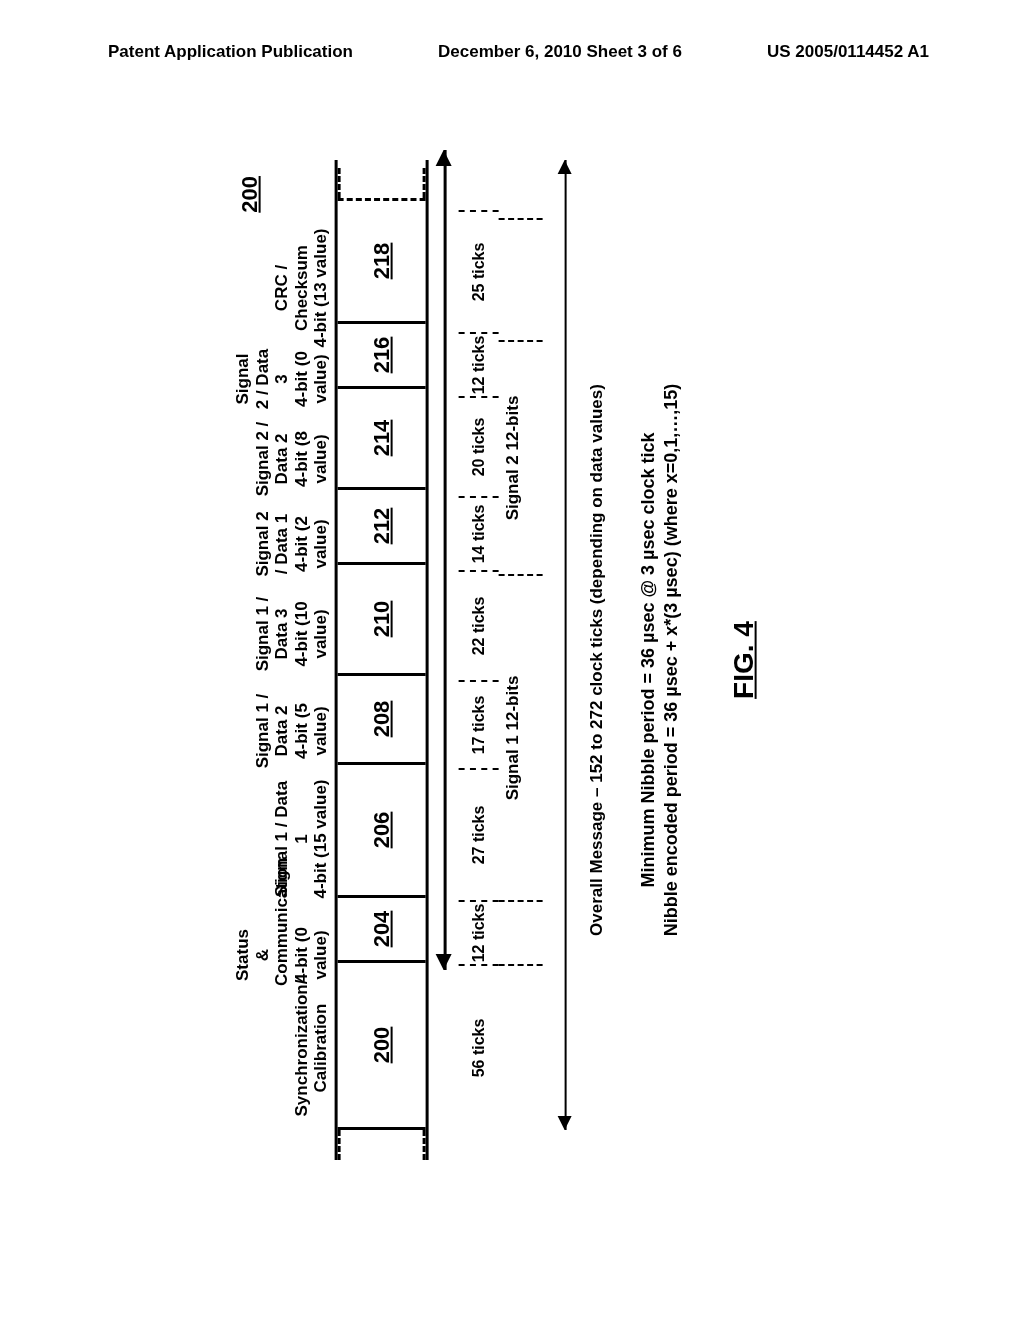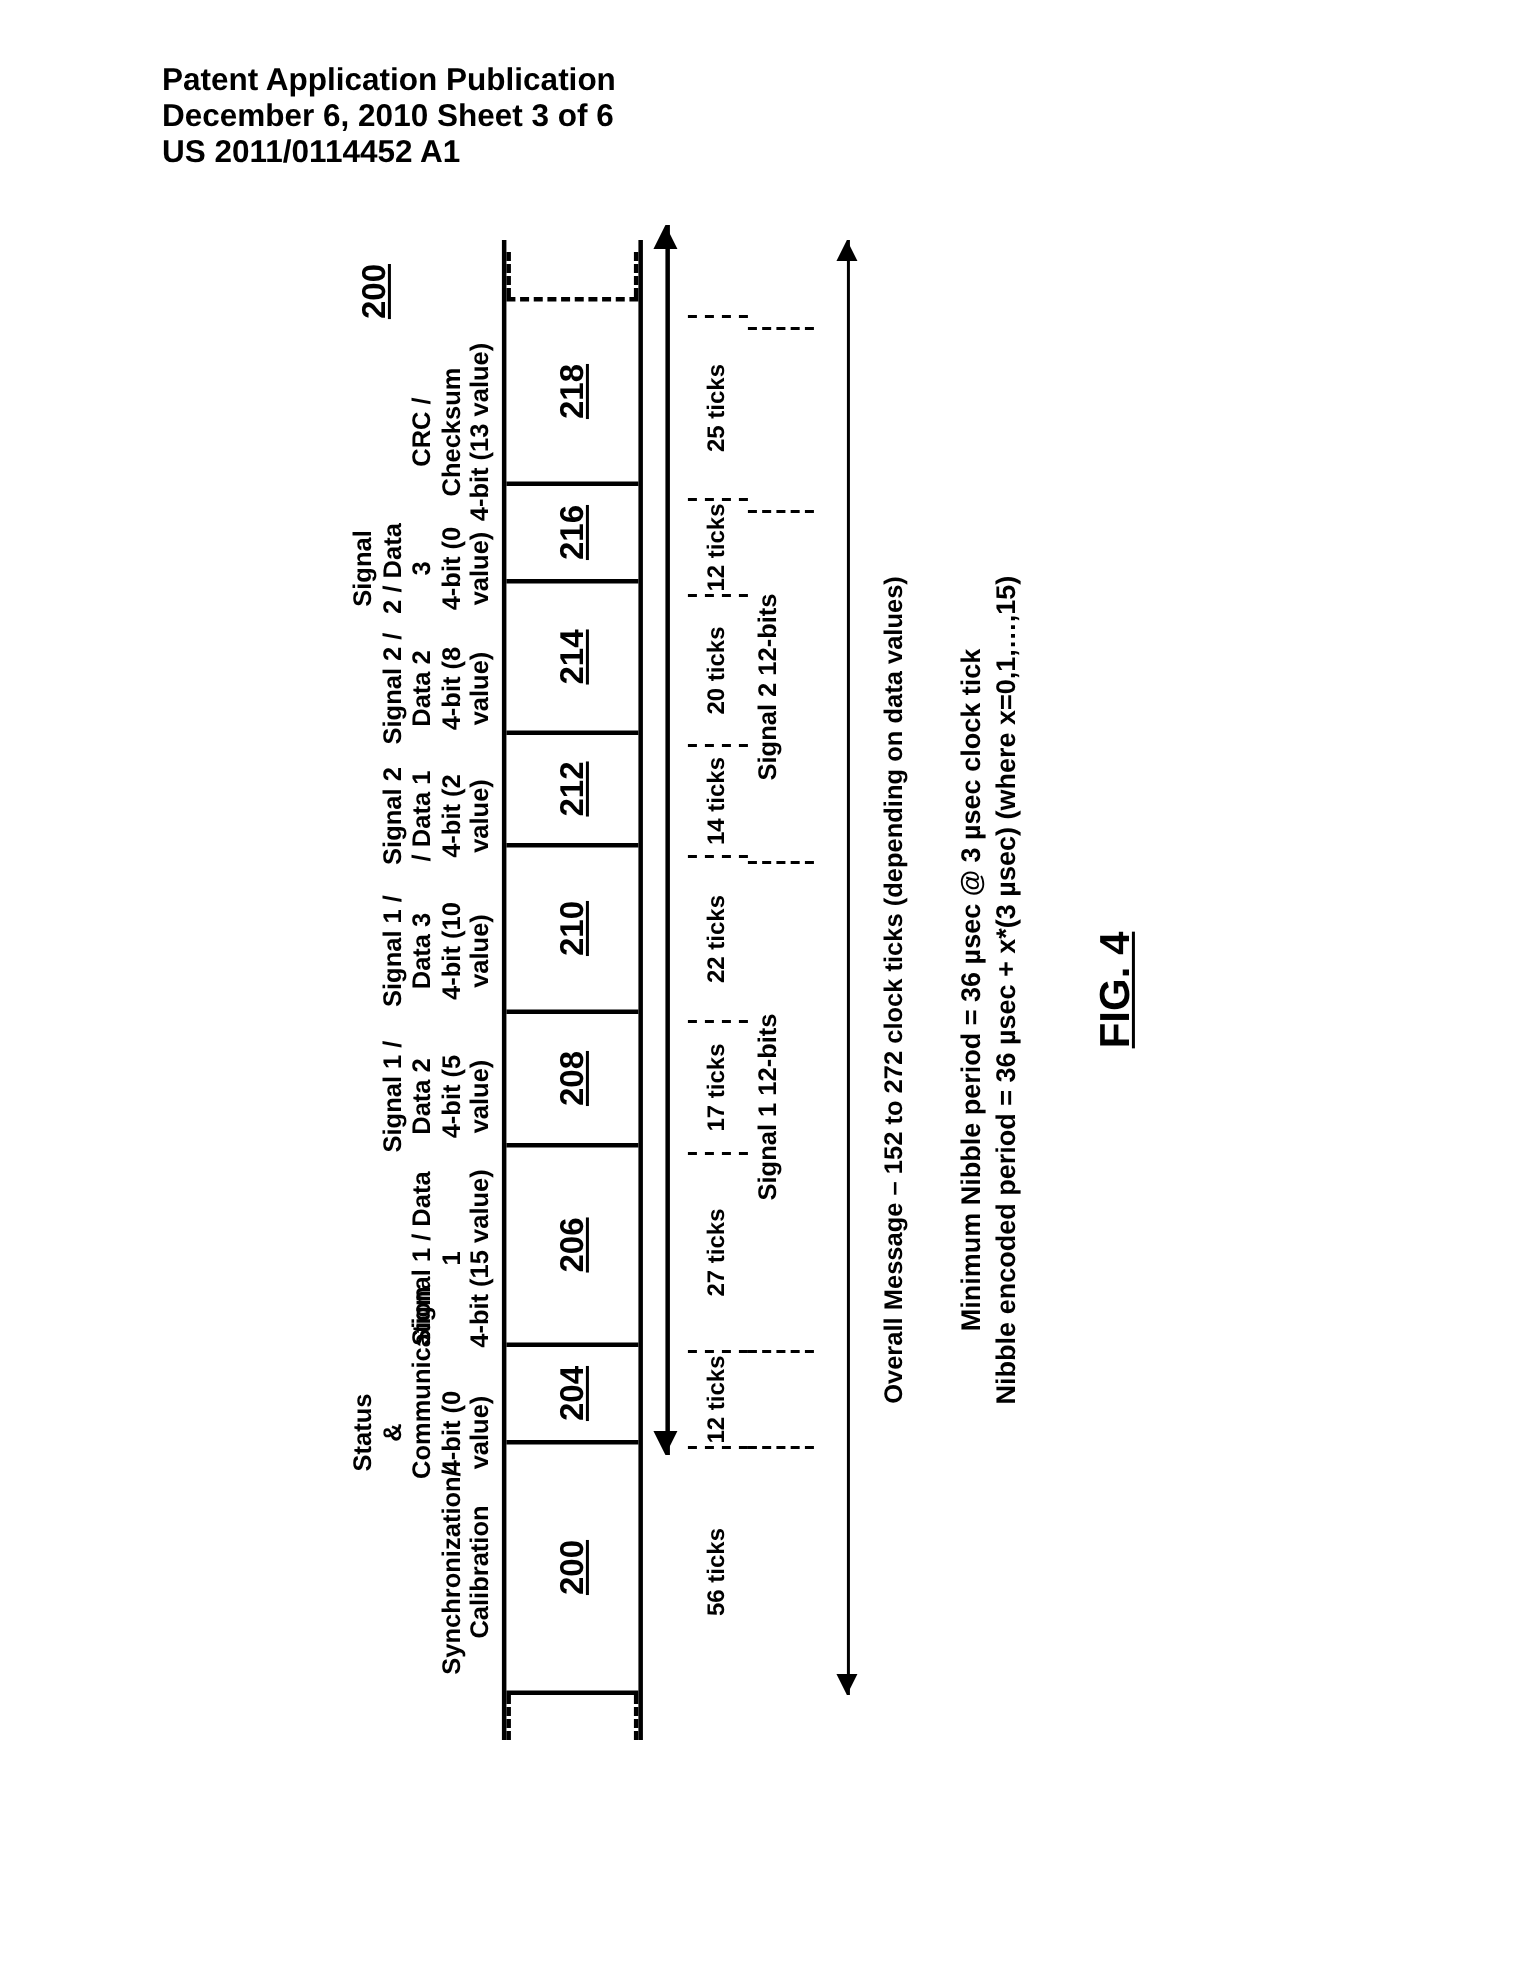--- a/index.html
+++ b/index.html
@@ -11,23 +11,22 @@
     height: 1320px;
     position: relative;
   }
   .page-header {
     position: absolute;
     top: 42px;
     left: 0; right: 0;
     display: flex;
     justify-content: space-between;
     padding: 0 95px 0 108px;
-    font-size: 21px;
-    font-weight: bold;
-    flex-direction: column;
+    font-size: 17px;
+    font-weight: bold;
   }
   .diagram {
     position: absolute;
     left: 512px;
     top: 660px;
     transform: translate(-50%, -50%) rotate(-90deg);
     transform-origin: center center;
     width: 1000px;
   }
   .row-labels {
@@ -173,21 +172,21 @@
     font-size: 22px;
     text-decoration: underline;
   }
 </style>
 </head>
 <body>
 
 <div class="page-header">
   <span>Patent Application Publication</span>
   <span>December 6, 2010  Sheet 3 of 6</span>
-  <span>US 2011/0114452 A1</span>
+  <span>US 2005/0114452 A1</span>
 </div>
 
 <div class="diagram">
 
   <div class="overall-ref" style="top:-28px; right:16px;">200</div>
 
   <div class="row-labels">
     <div class="cell-label" style="width:30px"></div>
     <div class="cell-label" style="width:164px">
       <div>Synchronization/</div>

